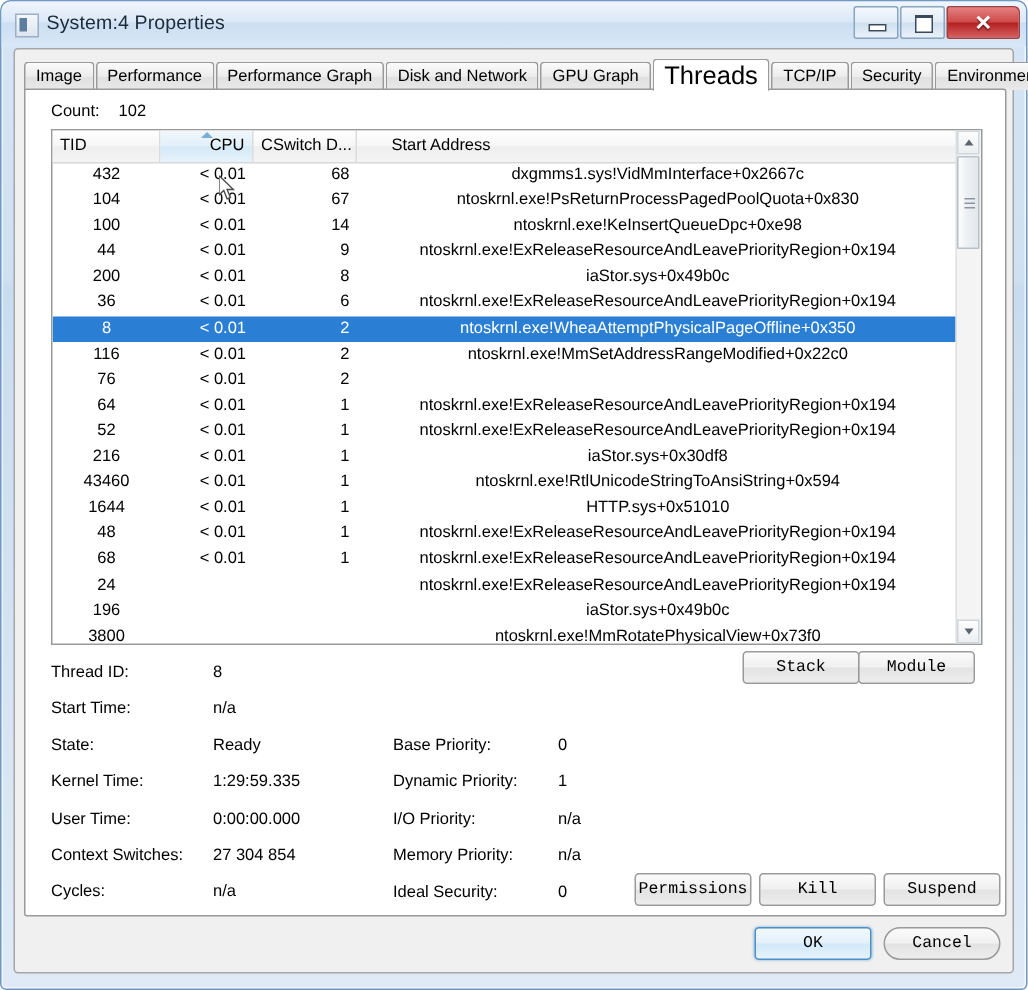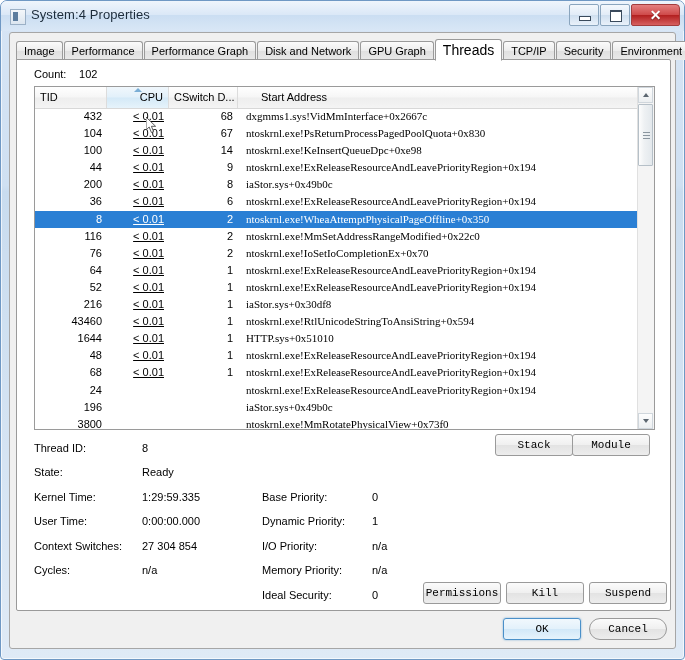--- a/index.html
+++ b/index.html
@@ -139,21 +139,21 @@
     border-radius: 3px 3px 0 0;
     white-space: nowrap;
     cursor: default;
   }
   .tab.active {
     height: 22px;
     line-height: 21px;
     background: #ffffff;
     border: 1px solid #9a9a9a;
     border-bottom: 1px solid #ffffff;
-    font-size: 14px;
+    font-size: 17px;
     margin-bottom: -1px;
     position: relative;
     z-index: 3;
   }
 
   
   .tabpage {
     position: absolute;
     left: 6px; top: 26px;
     width: 655px;
@@ -249,24 +249,24 @@
   .lv-row.selected {
     background: #2a7fd4;
     color: #ffffff;
   }
   .cell {
     box-sizing: border-box;
     padding: 0 5px;
     overflow: hidden;
     white-space: nowrap;
   }
-  .cell.tid  { width: 72px; text-align: right; }
-  .cell.cpu  { width: 62px; text-align: right; text-decoration: underline; }
+  .cell.tid  { width: 72px; text-align: center; }
+  .cell.cpu  { width: 62px; text-align: right; }
   .cell.cs   { width: 69px; text-align: right; }
-  .cell.addr { width: 398px; text-align: left; padding-left: 8px; font-family: Liberation Serif, serif; }
+  .cell.addr { width: 398px; text-align: center; padding-left: 8px; }
 
   
   .vscroll {
     position: absolute;
     right: 0; top: 0;
     width: 16px;
     height: 342px;
     background: #f4f4f4;
     border-left: 1px solid #e0e0e0;
   }
@@ -463,21 +463,20 @@
             <div class="lv-row">
               <div class="cell tid">116</div>
               <div class="cell cpu">&lt; 0.01</div>
               <div class="cell cs">2</div>
               <div class="cell addr">ntoskrnl.exe!MmSetAddressRangeModified+0x22c0</div>
             </div>
             <div class="lv-row">
               <div class="cell tid">76</div>
               <div class="cell cpu">&lt; 0.01</div>
               <div class="cell cs">2</div>
-              <div class="cell addr">ntoskrnl.exe!IoSetIoCompletionEx+0x70</div>
             </div>
             <div class="lv-row">
               <div class="cell tid">64</div>
               <div class="cell cpu">&lt; 0.01</div>
               <div class="cell cs">1</div>
               <div class="cell addr">ntoskrnl.exe!ExReleaseResourceAndLeavePriorityRegion+0x194</div>
             </div>
             <div class="lv-row">
               <div class="cell tid">52</div>
               <div class="cell cpu">&lt; 0.01</div>
@@ -547,20 +546,21 @@
           </div>
           <div class="vs-btn down">
             <span class="vs-arrow"></span>
           </div>
         </div>
       </div>
 
       <div class="details">
         <div class="dcol left" id="dleft">
             <div class="drow"><span class="k">Thread ID:</span><span class="v">8</span></div>
+            <div class="drow"><span class="k">Start Time:</span><span class="v">n/a</span></div>
             <div class="drow"><span class="k">State:</span><span class="v">Ready</span></div>
             <div class="drow"><span class="k">Kernel Time:</span><span class="v">1:29:59.335</span></div>
             <div class="drow"><span class="k">User Time:</span><span class="v">0:00:00.000</span></div>
             <div class="drow"><span class="k">Context Switches:</span><span class="v">27 304 854</span></div>
             <div class="drow"><span class="k">Cycles:</span><span class="v">n/a</span></div>
           </div>
         <div class="dcol right" id="dright">
             <div class="drow"><span class="k">Base Priority:</span><span class="v">0</span></div>
             <div class="drow"><span class="k">Dynamic Priority:</span><span class="v">1</span></div>
             <div class="drow"><span class="k">I/O Priority:</span><span class="v">n/a</span></div>

